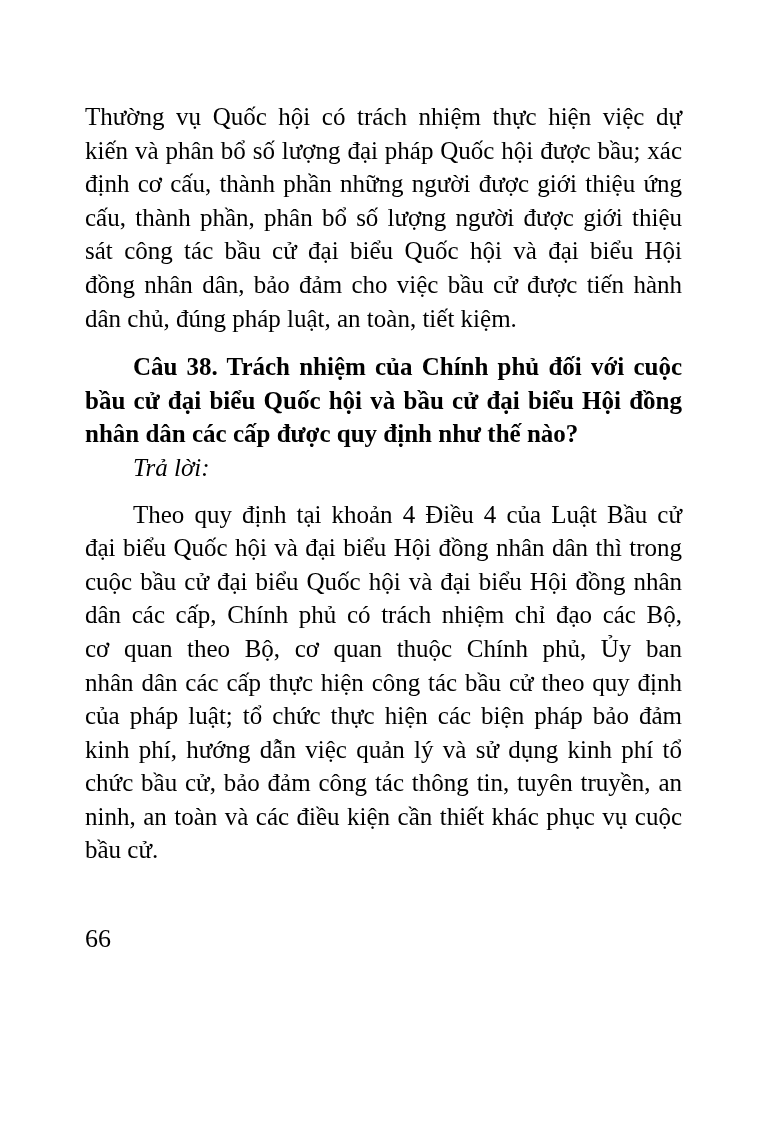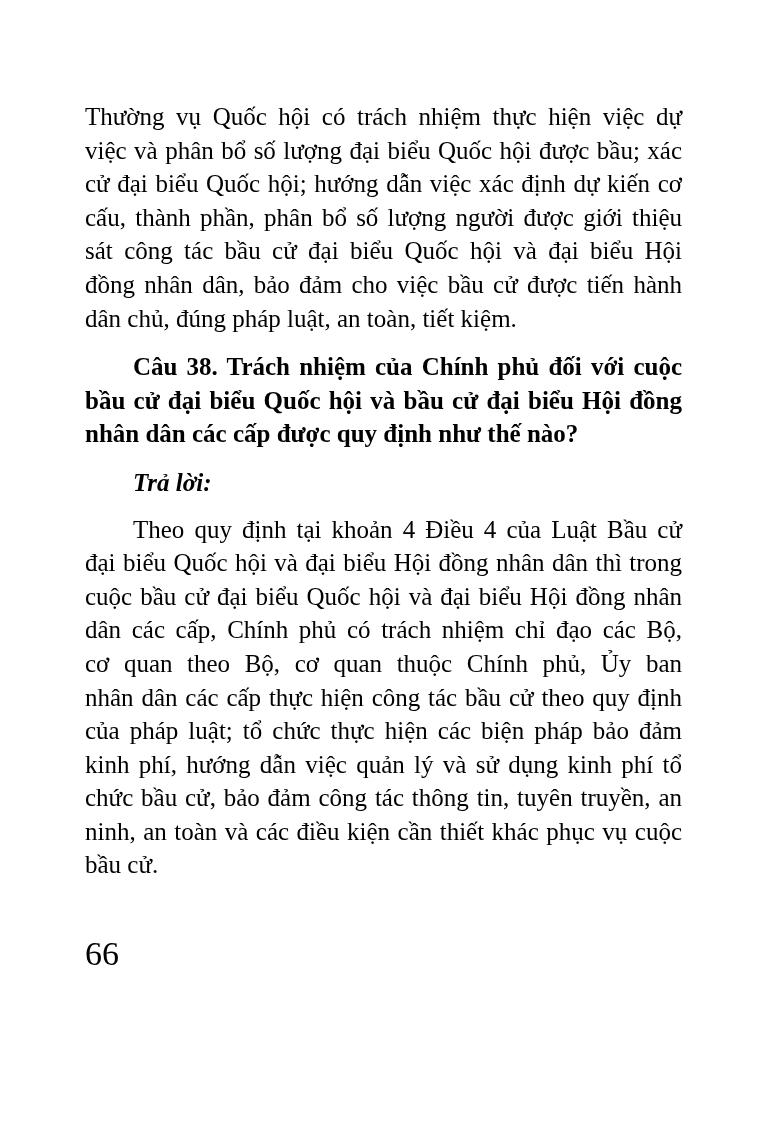--- a/index.html
+++ b/index.html
@@ -31,43 +31,43 @@
     text-align-last: left;
   }
   .line.indent {
     padding-left: 48px;
   }
   .question-heading {
     margin-top: 15px;
     font-weight: bold;
   }
   .answer-label {
-    margin-top: 15px;
+    margin-top: 0;
     padding-left: 48px;
-    font-weight: bold;
+    font-weight: normal;
     font-style: italic;
   }
   .answer-paragraph {
     margin-top: 13px;
   }
   .page-number {
     margin-top: 55px;
-    font-size: 34px;
+    font-size: 26px;
     text-align: left;
   }
 </style>
 </head>
 <body>
 
 <div class="page">
 
   <div class="paragraph">
     <div class="line">Thường vụ Quốc hội có trách nhiệm thực hiện việc dự</div>
-    <div class="line">việc và phân bổ số lượng đại biểu Quốc hội được bầu; xác</div>
-    <div class="line">cử đại biểu Quốc hội; hướng dẫn việc xác định dự kiến cơ</div>
+    <div class="line">kiến và phân bổ số lượng đại pháp Quốc hội được bầu; xác</div>
+    <div class="line">định cơ cấu, thành phần những người được giới thiệu ứng</div>
     <div class="line">cấu, thành phần, phân bổ số lượng người được giới thiệu</div>
     <div class="line">sát công tác bầu cử đại biểu Quốc hội và đại biểu Hội</div>
     <div class="line">đồng nhân dân, bảo đảm cho việc bầu cử được tiến hành</div>
     <div class="line last">dân chủ, đúng pháp luật, an toàn, tiết kiệm.</div>
   </div>
 
   <div class="question-heading">
     <div class="line indent">Câu 38. Trách nhiệm của Chính phủ đối với cuộc</div>
     <div class="line">bầu cử đại biểu Quốc hội và bầu cử đại biểu Hội đồng</div>
     <div class="line last">nhân dân các cấp được quy định như thế nào?</div>

